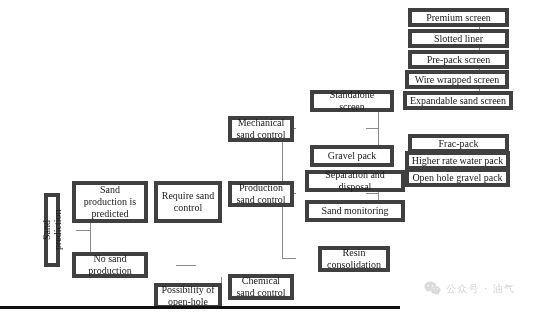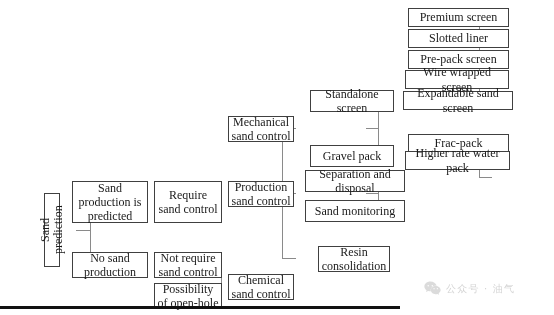--- a/index.html
+++ b/index.html
@@ -18,25 +18,25 @@
   #svg-layer {
     position: absolute;
     left: 0;
     top: 0;
     width: 554px;
     height: 315px;
   }
   .node {
     position: absolute;
     box-sizing: border-box;
-    border: 1px solid #404040;
+    border: 4px solid #404040;
     background: #ffffff;
     color: #1a1a1a;
     font-family: "Liberation Serif", serif;
-    font-size: 12px;
+    font-size: 10px;
     line-height: 1.18;
     display: flex;
     align-items: center;
     justify-content: center;
     text-align: center;
     padding: 0 2px;
     z-index: 3;
   }
   .node.vertical {
     writing-mode: vertical-rl;
@@ -124,41 +124,41 @@
       <path d="M479,177 L492,177"></path>
     </g>
   </svg>
 
   <div class="node vertical" style="left:44px; top:193px; width:16px; height:74px;">Sand prediction</div>
 
   <div class="node" style="left:72px; top:181px; width:76px; height:42px;">Sand production is predicted</div>
   <div class="node" style="left:72px; top:252px; width:76px; height:26px;">No sand production</div>
 
   <div class="node" style="left:138px; top:181px; width:68px; height:42px;margin-left:16px;">Require sand control</div>
-  <div class="node" style="left:154px; top:252px; width:68px; height:26px;">Not require sand control</div>
   <div class="node" style="left:154px; top:283px; width:68px; height:26px;">Possibility of open-hole</div>
 
   <div class="node" style="left:228px; top:116px; width:66px; height:26px;">Mechanical sand control</div>
   <div class="node" style="left:228px; top:181px; width:66px; height:26px;">Production sand control</div>
   <div class="node" style="left:228px; top:246px; width:66px; height:26px;margin-top:28px;">Chemical sand control</div>
 
   <div class="node" style="left:310px; top:90px; width:84px; height:22px;">Standalone screen</div>
   <div class="node" style="left:310px; top:145px; width:84px; height:22px;">Gravel pack</div>
   <div class="node" style="left:305px; top:170px; width:100px; height:22px;">Separation and disposal</div>
   <div class="node" style="left:305px; top:200px; width:100px; height:22px;">Sand monitoring</div>
   <div class="node" style="left:318px; top:246px; width:72px; height:26px;">Resin consolidation</div>
 
   <div class="node" style="left:408px; top:8px; width:101px; height:19px;">Premium screen</div>
   <div class="node" style="left:408px; top:29px; width:101px; height:19px;">Slotted liner</div>
   <div class="node" style="left:408px; top:50px; width:101px; height:19px;">Pre-pack screen</div>
   <div class="node" style="left:405px; top:70px; width:104px; height:19px;">Wire wrapped screen</div>
   <div class="node" style="left:403px; top:91px; width:110px; height:19px;">Expandable sand screen</div>
 
   <div class="node" style="left:408px; top:134px; width:101px; height:19px;">Frac-pack</div>
   <div class="node" style="left:405px; top:151px; width:105px; height:19px;">Higher rate water pack</div>
+  <div class="node" style="left:405px; top:168px; width:105px; height:19px;">Open hole gravel pack</div>
 
   <div class="bottom-rule"></div>
 
   <div id="watermark">
     <span>
       <svg class="wechat-icon" width="17" height="15" viewBox="0 0 34 30" xmlns="http://www.w3.org/2000/svg">
         <path fill="#c6c6c6" d="M12.6 1.2C6.0 1.2 0.7 5.6 0.7 11c0 3.0 1.7 5.7 4.4 7.5L4.0 22.2l4.3-2.2c1.4 0.4 2.8 0.6 4.3 0.6 0.4 0 0.8 0 1.1-0.1 -0.2-0.7-0.3-1.5-0.3-2.2 0-4.9 4.8-8.9 10.7-8.9 0.4 0 0.8 0 1.2 0.1C24.1 4.7 18.9 1.2 12.6 1.2z M8.5 8.2c0.8 0 1.4 0.6 1.4 1.4 0 0.8-0.6 1.4-1.4 1.4 -0.8 0-1.5-0.6-1.5-1.4C7.0 8.8 7.7 8.2 8.5 8.2z M16.6 8.2c0.8 0 1.4 0.6 1.4 1.4 0 0.8-0.6 1.4-1.4 1.4 -0.8 0-1.5-0.6-1.5-1.4C15.1 8.8 15.8 8.2 16.6 8.2z"></path>
         <path fill="#c6c6c6" d="M33.3 18.2c0-4.5-4.5-8.2-9.9-8.2 -5.5 0-9.9 3.7-9.9 8.2 0 4.5 4.4 8.2 9.9 8.2 1.2 0 2.3-0.2 3.4-0.5l3.5 1.8 -0.9-3.0C31.7 23 33.3 20.8 33.3 18.2z M20.1 16.5c-0.7 0-1.2-0.5-1.2-1.2 0-0.6 0.5-1.2 1.2-1.2 0.7 0 1.2 0.5 1.2 1.2C21.3 16.0 20.8 16.5 20.1 16.5z M26.7 16.5c-0.7 0-1.2-0.5-1.2-1.2 0-0.6 0.5-1.2 1.2-1.2 0.7 0 1.2 0.5 1.2 1.2C27.9 16.0 27.4 16.5 26.7 16.5z"></path>
       </svg>
     </span>

